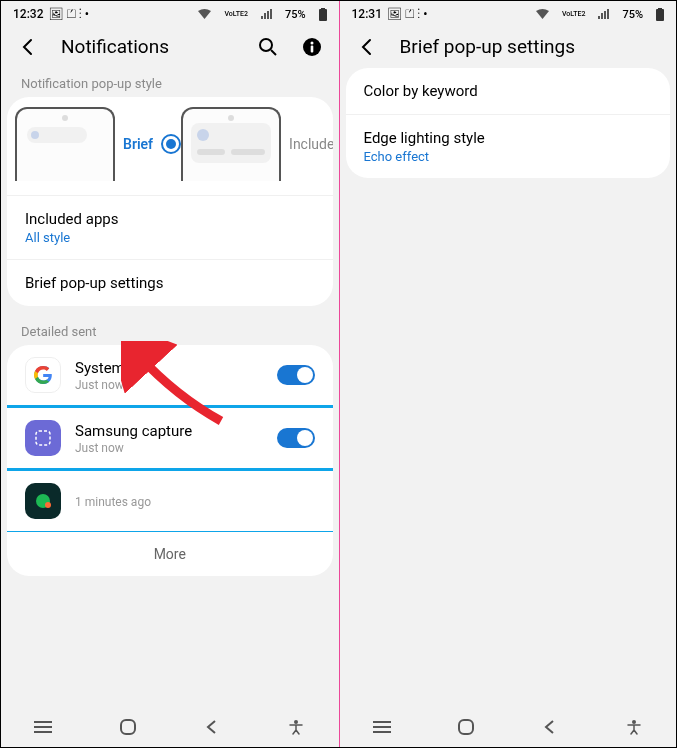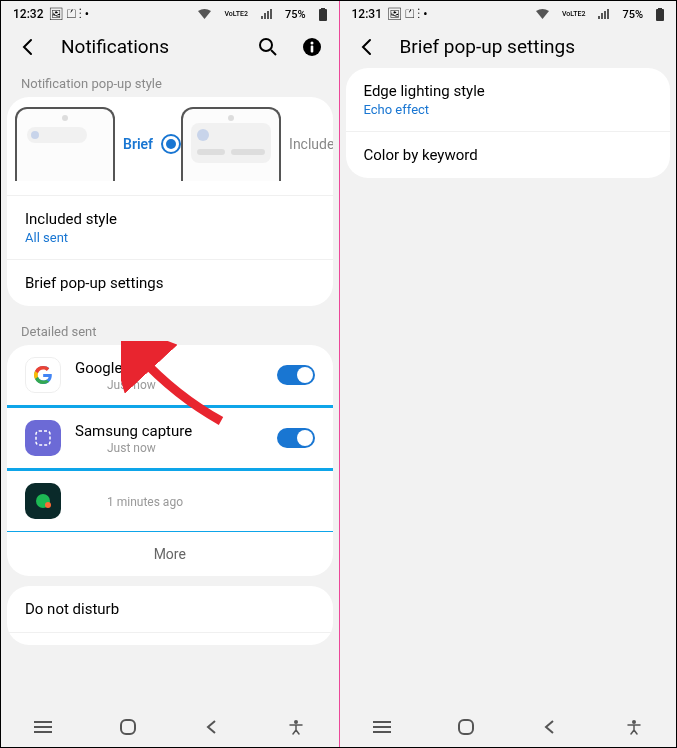--- a/index.html
+++ b/index.html
@@ -80,21 +80,21 @@
 .row-sub { font-size: 13px; color: #1976d2; margin-top: 2px; }
 .app-row {
   display: flex; align-items: center; gap: 14px;
   padding: 12px 18px;
   border-top: 3px solid #0ea5e9;
 }
 .app-row:first-child { border-top: none; }
 .app-icon { width: 36px; height: 36px; border-radius: 10px; display:flex; align-items:center; justify-content:center; flex-shrink:0; }
 .app-text { flex: 1; }
 .app-name { font-size: 15px; color: #000; }
-.app-time { font-size: 12px; color: #999; margin-top: 1px; margin-left: 32px; }
+.app-time { font-size: 12px; color: #999; margin-top: 1px; }
 .toggle { width: 38px; height: 20px; background: #1976d2; border-radius: 10px; position: relative; }
 .toggle::after { content:""; position:absolute; right:2px; top:2px; width:16px; height:16px; background:#fff; border-radius:50%; }
 .more { text-align: center; padding: 14px; font-size: 14px; color: #666; border-top: 1px solid #0ea5e9; }
 .navbar {
   height: 40px; display: flex; align-items: center; justify-content: space-around;
   background: #f2f2f2;
 }
 .navbtn { width: 40px; height: 24px; display:flex; align-items:center; justify-content:center; color:#555; }
 .arrow {
   position: absolute; top: 340px; left: 120px; width: 120px; height: 100px; pointer-events: none;
@@ -173,41 +173,41 @@
               <div class="det-card">
                 <div class="det-l1"></div>
                 <div class="det-l2"></div>
               </div>
           </div>
           <div class="popup-label unsel">Included</div>
           <div class="radio"></div>
         </div>
       </div>
       <div class="row">
-        <div class="row-title">Included style</div>
-        <div class="row-sub">All sent</div>
+        <div class="row-title">Included apps</div>
+        <div class="row-sub">All style</div>
       </div>
       <div class="row">
         <div class="row-title">Brief pop-up settings</div>
       </div>
     </div>
 
     <div class="section-label">Detailed sent</div>
     <div class="card">
       <div class="app-row">
         <div class="app-icon" style="background:#fff;border:1px solid #eee">
           <svg width="24" height="24" viewBox="0 0 24 24">
               <path d="M21.35 11.1h-9.18v2.92h5.44c-.45 2.16-2.3 3.4-5.44 3.4a5.86 5.86 0 1 1 0-11.72c1.5 0 2.85.55 3.9 1.45l2.2-2.2A9.1 9.1 0 0 0 12.17 3a9 9 0 1 0 0 18c5.2 0 8.64-3.65 8.64-8.8 0-.4-.03-.77-.1-1.1z" fill="#4285F4"></path>
               <path d="M12.17 21c2.43 0 4.47-.8 5.96-2.17l-2.83-2.2c-.8.55-1.86.88-3.13.88-2.4 0-4.44-1.62-5.17-3.8H3.97v2.3A9 9 0 0 0 12.17 21z" fill="#34A853"></path>
               <path d="M7 13.7a5.4 5.4 0 0 1 0-3.4V8H3.97a9 9 0 0 0 0 8l3.03-2.3z" fill="#FBBC05"></path>
               <path d="M12.17 6.5c1.36 0 2.58.47 3.54 1.38l2.5-2.5C16.63 3.8 14.6 3 12.17 3A9 9 0 0 0 3.97 8l3.03 2.3c.73-2.18 2.77-3.8 5.17-3.8z" fill="#EA4335"></path>
             </svg>
         </div>
         <div class="app-text">
-          <div class="app-name">Google</div>
+          <div class="app-name">System</div>
           <div class="app-time">Just now</div>
         </div>
         <div class="toggle"></div>
       </div>
       <div class="app-row">
         <div class="app-icon" style="background:#6c6ad6">
           <svg width="20" height="20" viewBox="0 0 20 20">
               <rect x="3" y="3" width="14" height="14" rx="3" fill="none" stroke="#fff" stroke-width="1.5" stroke-dasharray="3 2"></rect>
             </svg>
         </div>
@@ -224,26 +224,20 @@
               <circle cx="15" cy="14" r="3" fill="#ff6b35"></circle>
             </svg>
         </div>
         <div class="app-text">
           <div class="app-time">1 minutes ago</div>
         </div>
       </div>
       <div class="more">More</div>
     </div>
 
-    <div class="card">
-      <div class="row">
-        <div class="row-title">Do not disturb</div>
-      </div>
-      <div class="row" style="height:10px;padding:6px"></div>
-    </div>
   </div>
 
   <div class="navbar">
     <div class="navbtn">
         <svg width="18" height="14">
           <line x1="0" y1="2" x2="18" y2="2" stroke="#555" stroke-width="2"></line>
           <line x1="0" y1="7" x2="18" y2="7" stroke="#555" stroke-width="2"></line>
           <line x1="0" y1="12" x2="18" y2="12" stroke="#555" stroke-width="2"></line>
         </svg>
       </div>
@@ -309,25 +303,25 @@
       <svg width="18" height="18" viewBox="0 0 18 18">
           <path d="M12 2 L5 9 L12 16" stroke="#000" stroke-width="2" fill="none" stroke-linecap="round"></path>
         </svg>
     </div>
     <div class="title">Brief pop-up settings</div>
   </div>
 
   <div class="content">
     <div class="card">
       <div class="row">
+        <div class="row-title">Color by keyword</div>
+      </div>
+      <div class="row">
         <div class="row-title">Edge lighting style</div>
         <div class="row-sub">Echo effect</div>
-      </div>
-      <div class="row">
-        <div class="row-title">Color by keyword</div>
       </div>
     </div>
   </div>
 
   <div class="navbar">
     <div class="navbtn">
         <svg width="18" height="14">
           <line x1="0" y1="2" x2="18" y2="2" stroke="#555" stroke-width="2"></line>
           <line x1="0" y1="7" x2="18" y2="7" stroke="#555" stroke-width="2"></line>
           <line x1="0" y1="12" x2="18" y2="12" stroke="#555" stroke-width="2"></line>

